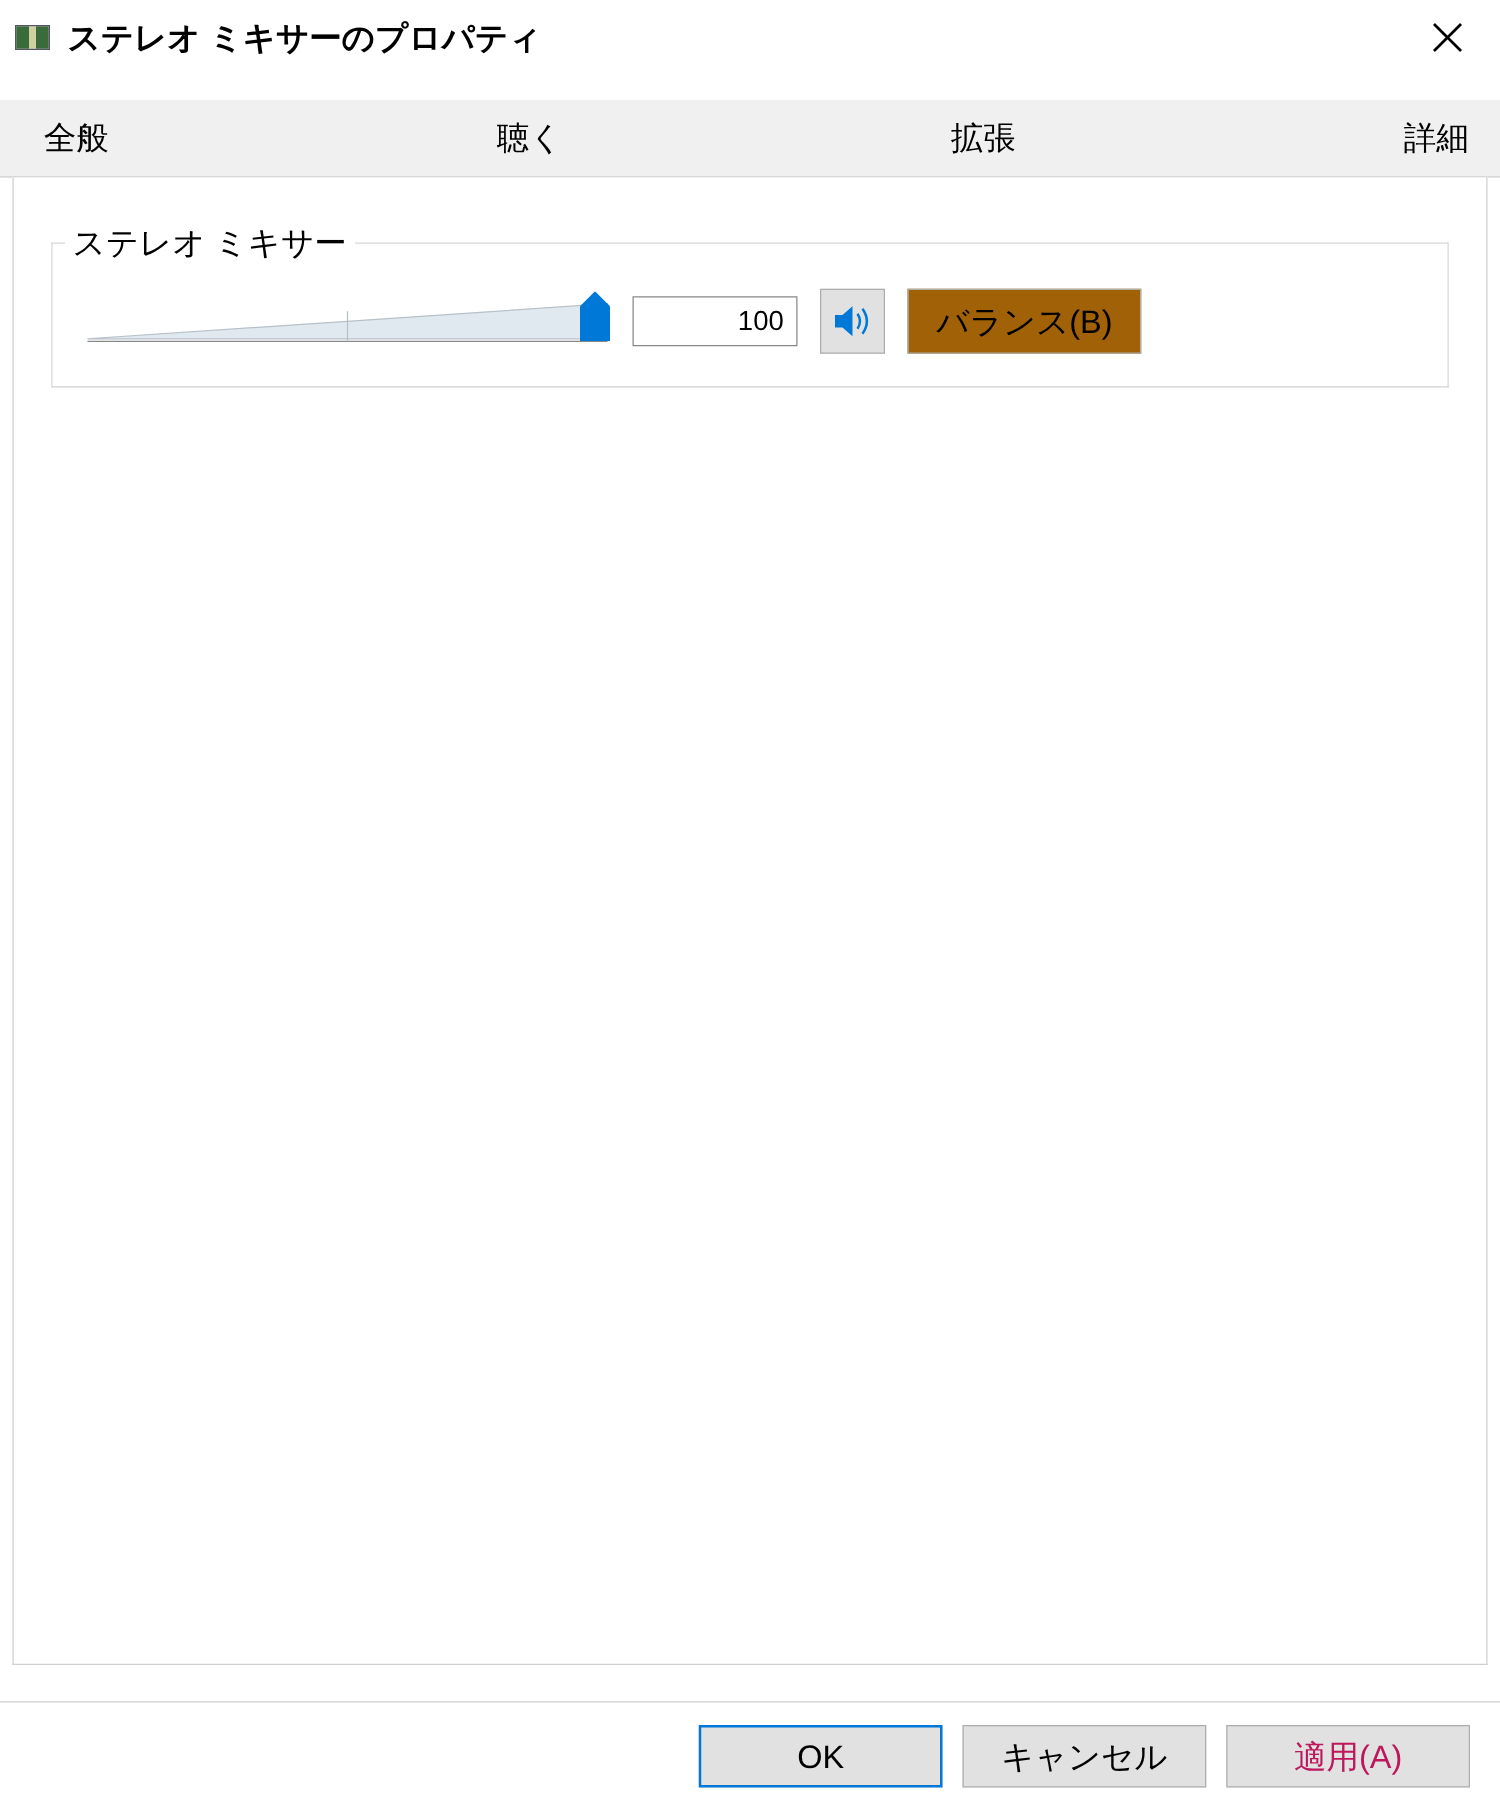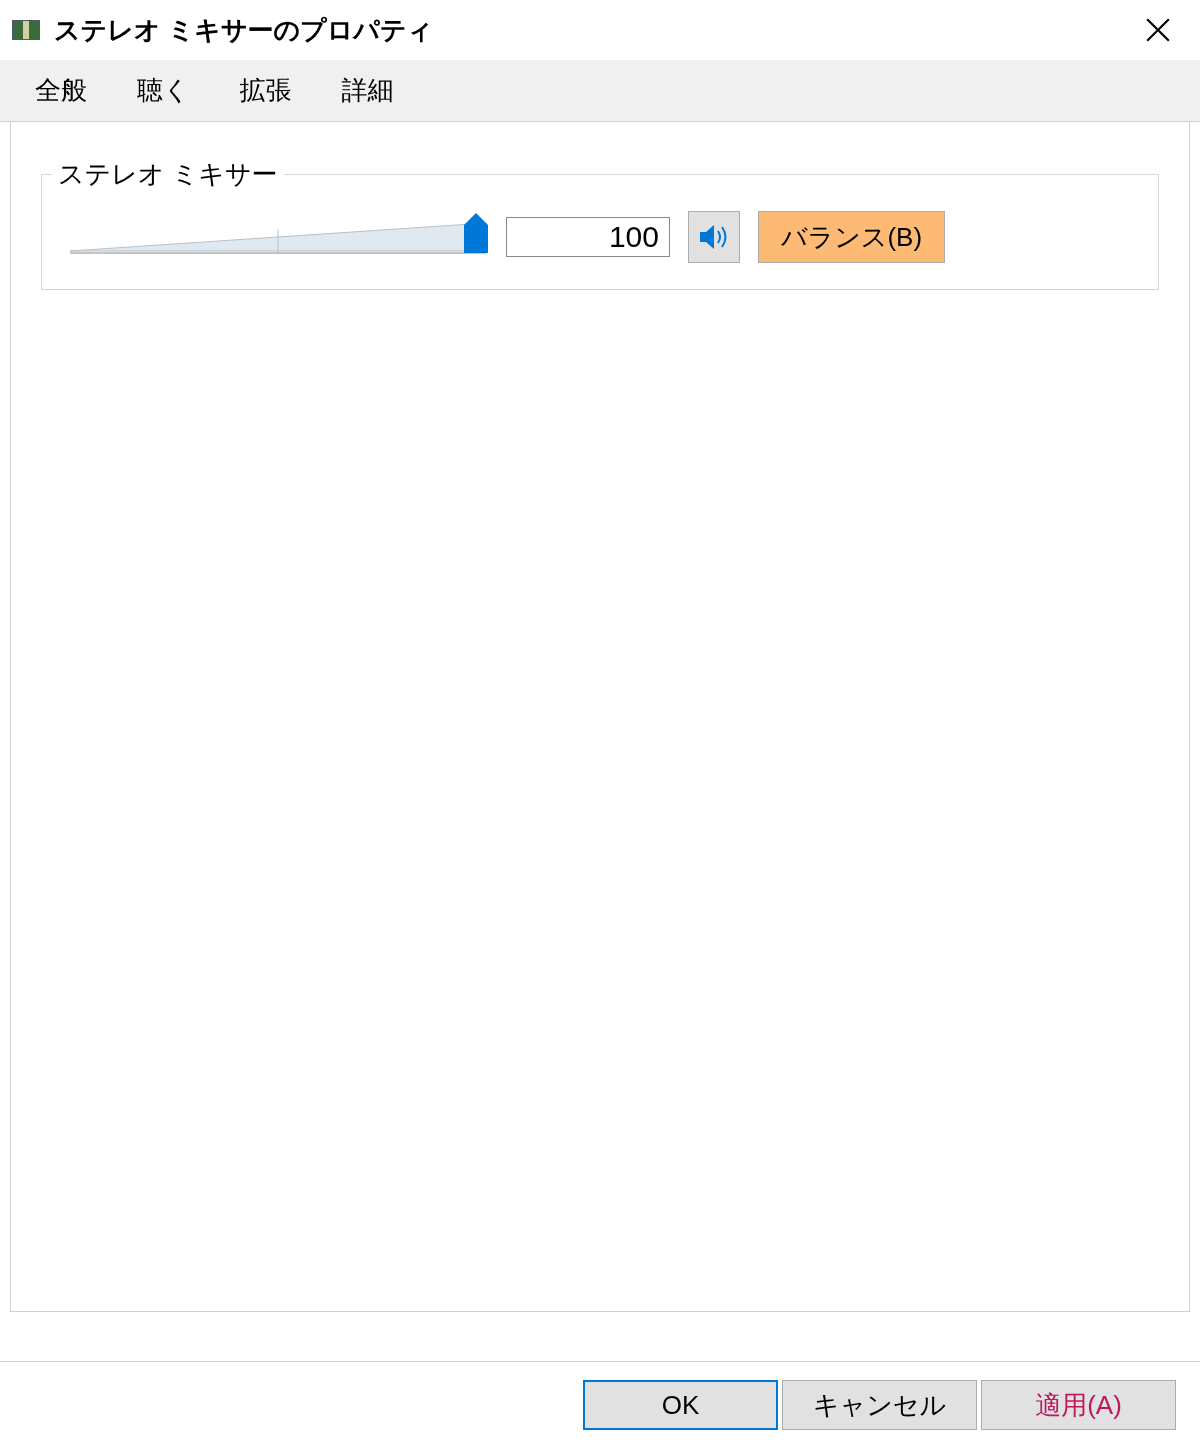--- a/index.html
+++ b/index.html
@@ -38,20 +38,22 @@
   justify-content: center;
   cursor: pointer;
 }
 .close-x svg { width: 26px; height: 26px; }
 
 .tab-bar {
   display: flex;
   background: #f0f0f0;
   border-bottom: 1px solid #d0d0d0;
   padding-left: 10px;
+  margin-top: 20px;
+  justify-content: space-between;
 }
 .tab {
   padding: 12px 24px;
   font-size: 26px;
   cursor: pointer;
   border: 1px solid transparent;
   position: relative;
 }
 .tab.active {
   background: #fff;
@@ -112,59 +114,59 @@
 .slider-thumb {
   position: absolute;
   top: -2px;
   width: 24px;
   height: 40px;
   background: #0078d7;
   clip-path: polygon(50% 0%, 100% 30%, 100% 100%, 0% 100%, 0% 30%);
 }
 
 .value-box {
-  width: 164px;
+  width: 132px;
   height: 40px;
   border: 1px solid #888;
   text-align: right;
   padding: 4px 10px;
-  font-size: 30px;
+  font-size: 22px;
   background: #fff;
 }
 
 .mute-btn {
   width: 52px;
   height: 52px;
   border: 1px solid #adadad;
   background: #e1e1e1;
   display: flex;
   align-items: center;
   justify-content: center;
   cursor: pointer;
 }
 .mute-btn svg { width: 32px; height: 32px; }
 
 .balance-btn {
   height: 52px;
   padding: 0 22px;
   border: 1px solid #adadad;
-  background: #fdba74;
+  background: #a16207;
   font-size: 26px;
   cursor: pointer;
 }
 
 .footer {
   position: absolute;
   bottom: 0;
   left: 0;
   right: 0;
   border-top: 1px solid #d0d0d0;
   display: flex;
   justify-content: flex-end;
-  gap: 4px;
+  gap: 16px;
   padding: 18px 24px;
   background: #fff;
 }
 .footer button {
   width: 195px;
   height: 50px;
   font-size: 26px;
   border: 1px solid #adadad;
   background: #e1e1e1;
   cursor: pointer;

